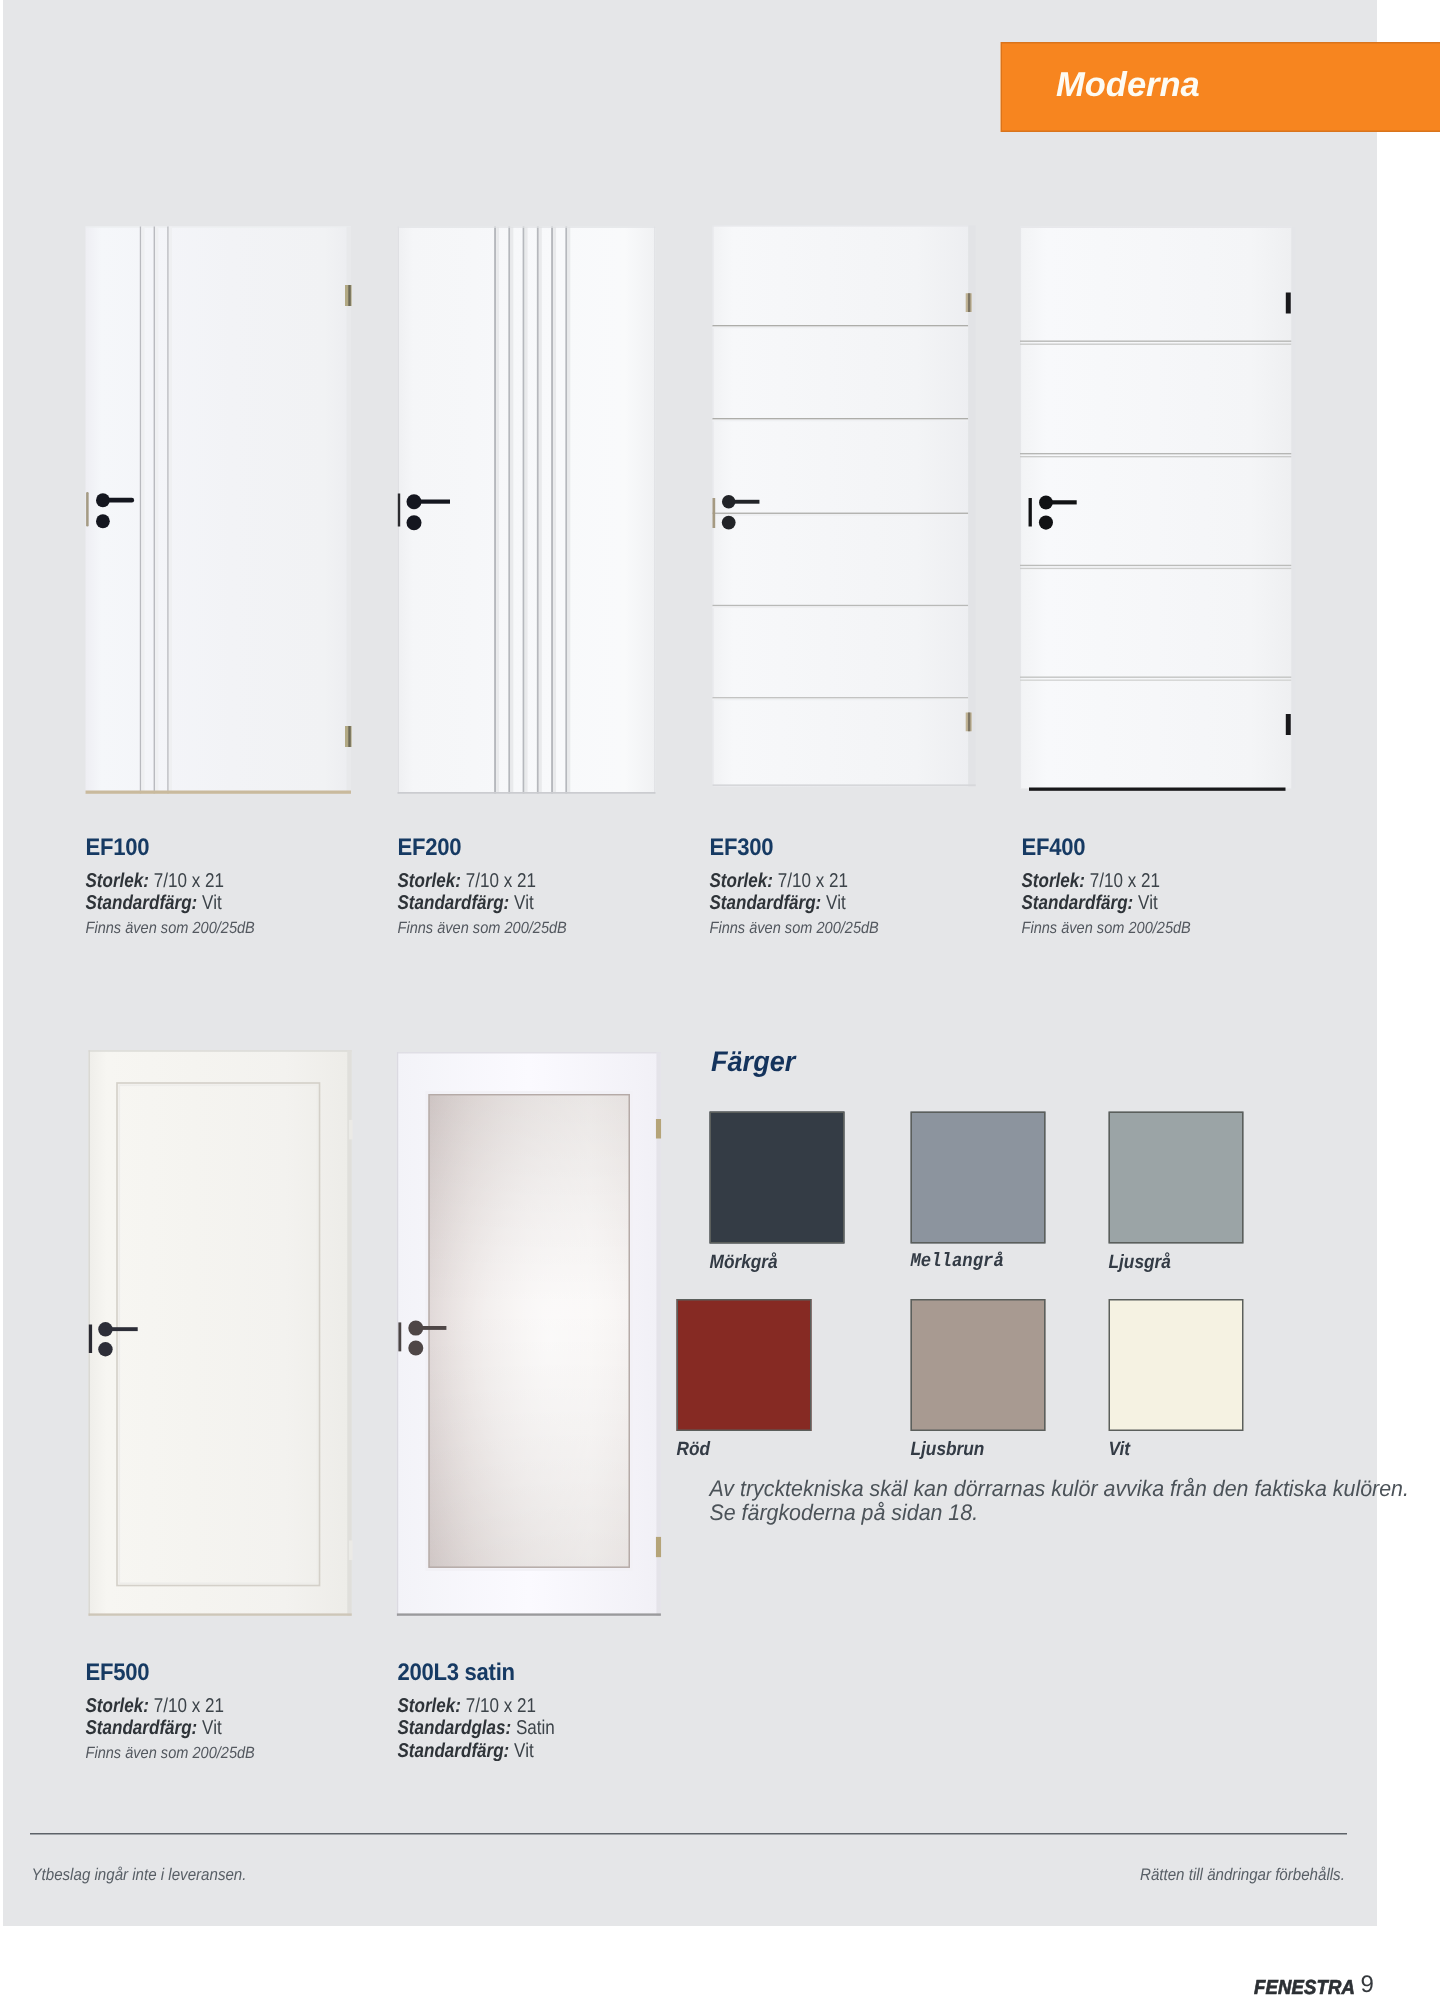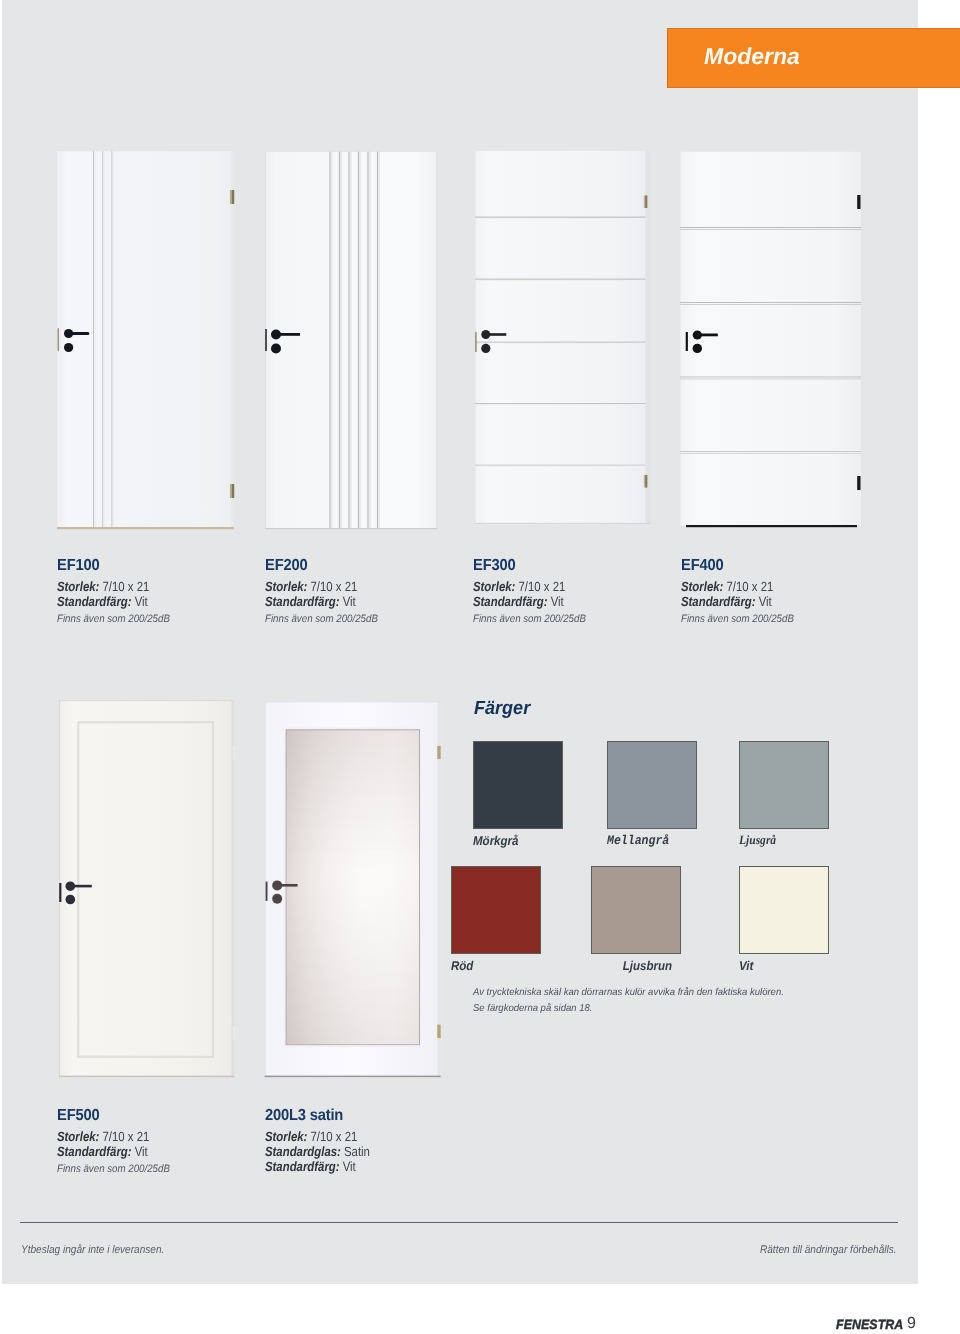--- a/index.html
+++ b/index.html
@@ -15,21 +15,21 @@
 .prod .spec{font-size:13.3px;color:#3c4349;transform:scaleX(.855);}
 .prod .s1{top:22px;}
 .prod .s2{top:37px;}
 .prod .s3{top:52px;}
 .prod .spec b{font-style:italic;font-weight:bold;color:#2e3338;}
 .prod .note{font-size:10.8px;font-style:italic;color:#53585f;transform:scaleX(.9);top:56px;}
 .colors-title{position:absolute;left:474px;top:698px;font-size:19px;font-weight:bold;font-style:italic;color:#14335c;transform:scaleX(.95);transform-origin:0% 50%;}
 .swatch{position:absolute;}
 .swatch .box{width:90px;height:88px;border:1.2px solid #5b5f5c;box-sizing:border-box;}
 .swatch .lbl{margin-top:4px;font-size:12.8px;font-style:italic;font-weight:bold;color:#333b45;transform:scaleX(.9);transform-origin:0% 50%;white-space:nowrap;}
-.colors-note{position:absolute;left:473px;top:985px;width:460px;font-size:10px;font-style:italic;color:#4b5258;line-height:15.6px;}
+.colors-note{position:absolute;left:473px;top:985px;width:460px;font-size:15px;font-style:italic;color:#4b5258;line-height:15.6px;}
 .colors-note>div{transform:scaleX(.95);transform-origin:0% 50%;white-space:nowrap;}
 .rule{position:absolute;left:20px;top:1222px;width:878px;height:0;border-top:1.7px solid #5d6268;}
 .foot-l{position:absolute;left:21px;top:1244px;font-size:11.2px;font-style:italic;color:#585f66;transform:scaleX(.9);transform-origin:0% 50%;white-space:nowrap;}
 .foot-r{position:absolute;left:760px;top:1244px;font-size:11.2px;font-style:italic;color:#585f66;transform:scaleX(.9);transform-origin:0% 50%;white-space:nowrap;}
 .logo{position:absolute;left:836px;top:1317px;font-size:13.5px;font-weight:bold;font-style:italic;color:#2c3034;letter-spacing:0.1px;transform:scaleX(.915);transform-origin:left top;-webkit-text-stroke:0.45px #2c3034;}
 .pageno{position:absolute;left:907px;top:1315px;font-size:16px;color:#35393d;}
 </style>
 </head>
 <body>
 
@@ -313,29 +313,29 @@
 
   <div id="swatches">
       <div class="swatch" style="left: 473px; top: 741px;">
         <div class="box" style="background: rgb(52, 60, 69);"></div>
         <div class="lbl">Mörkgrå</div>
       </div>
       <div class="swatch" style="left: 607px; top: 741px; font-family: Liberation Mono, monospace;">
         <div class="box" style="background: rgb(140, 148, 158);"></div>
         <div class="lbl">Mellangrå</div>
       </div>
-      <div class="swatch" style="left: 739px; top: 741px; font-family: Liberation Serif, serif;">
+      <div class="swatch" style="left: 739px; top: 741px;">
         <div class="box" style="background: rgb(155, 164, 166);"></div>
         <div class="lbl">Ljusgrå</div>
       </div>
       <div class="swatch" style="left: 451px; top: 866px;">
         <div class="box" style="background: rgb(134, 42, 35);"></div>
         <div class="lbl">Röd</div>
       </div>
-      <div class="swatch" style="left: 591px; top: 866px; text-align: right;">
+      <div class="swatch" style="left: 607px; top: 866px;">
         <div class="box" style="background: rgb(168, 154, 145);"></div>
         <div class="lbl">Ljusbrun</div>
       </div>
       <div class="swatch" style="left: 739px; top: 866px;">
         <div class="box" style="background: rgb(245, 242, 226);"></div>
         <div class="lbl">Vit</div>
       </div>
     </div>
 </div>
 

